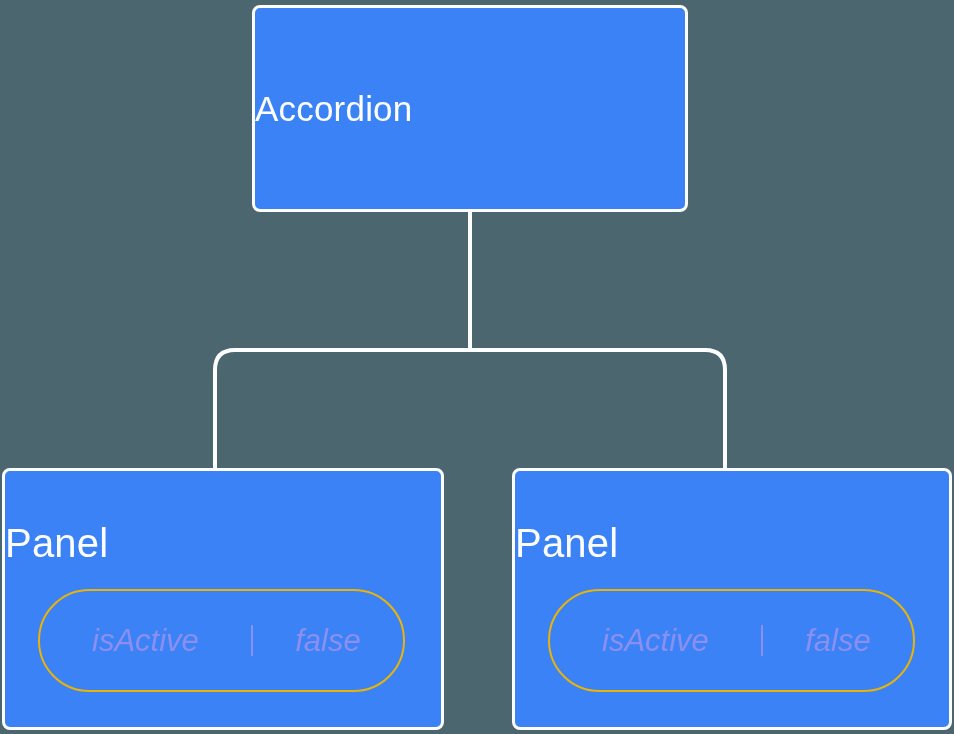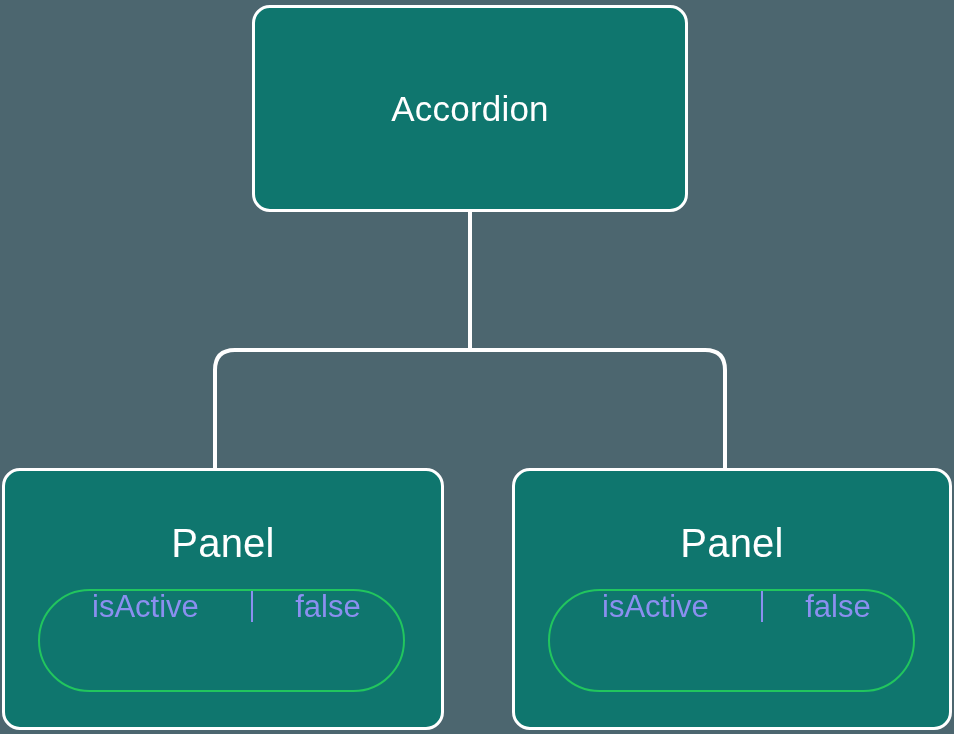--- a/index.html
+++ b/index.html
@@ -24,26 +24,25 @@
     left: 0;
     top: 0;
     width: 954px;
     height: 734px;
     pointer-events: none;
   }
 
   .node {
     position: absolute;
     box-sizing: border-box;
-    background: #0f766e;
+    background: #3b82f6;
     border: 3px solid #ffffff;
-    border-radius: 18px;
+    border-radius: 8px;
     display: flex;
     flex-direction: column;
-    align-items: center;
     overflow: hidden;
   }
 
   
   .node.root {
     justify-content: center;
   }
 
   .node-title {
     color: #ffffff;
@@ -59,25 +58,26 @@
 
   .node.leaf .node-title {
     margin-top: 52px;
   }
 
   
   .prop-pill {
     position: absolute;
     box-sizing: border-box;
     display: flex;
-    align-items: flex-start;
-    border: 2px solid #22c55e;
+    align-items: center;
+    border: 2px solid #eab308;
     border-radius: 999px;
     background: transparent;
     overflow: hidden;
+    font-style: italic;
   }
   .prop-key, .prop-val {
     display: flex;
     align-items: center;
     justify-content: center;
     color: #8b8ff0;
     font-size: 31px;
     line-height: 1;
     white-space: nowrap;
   }

